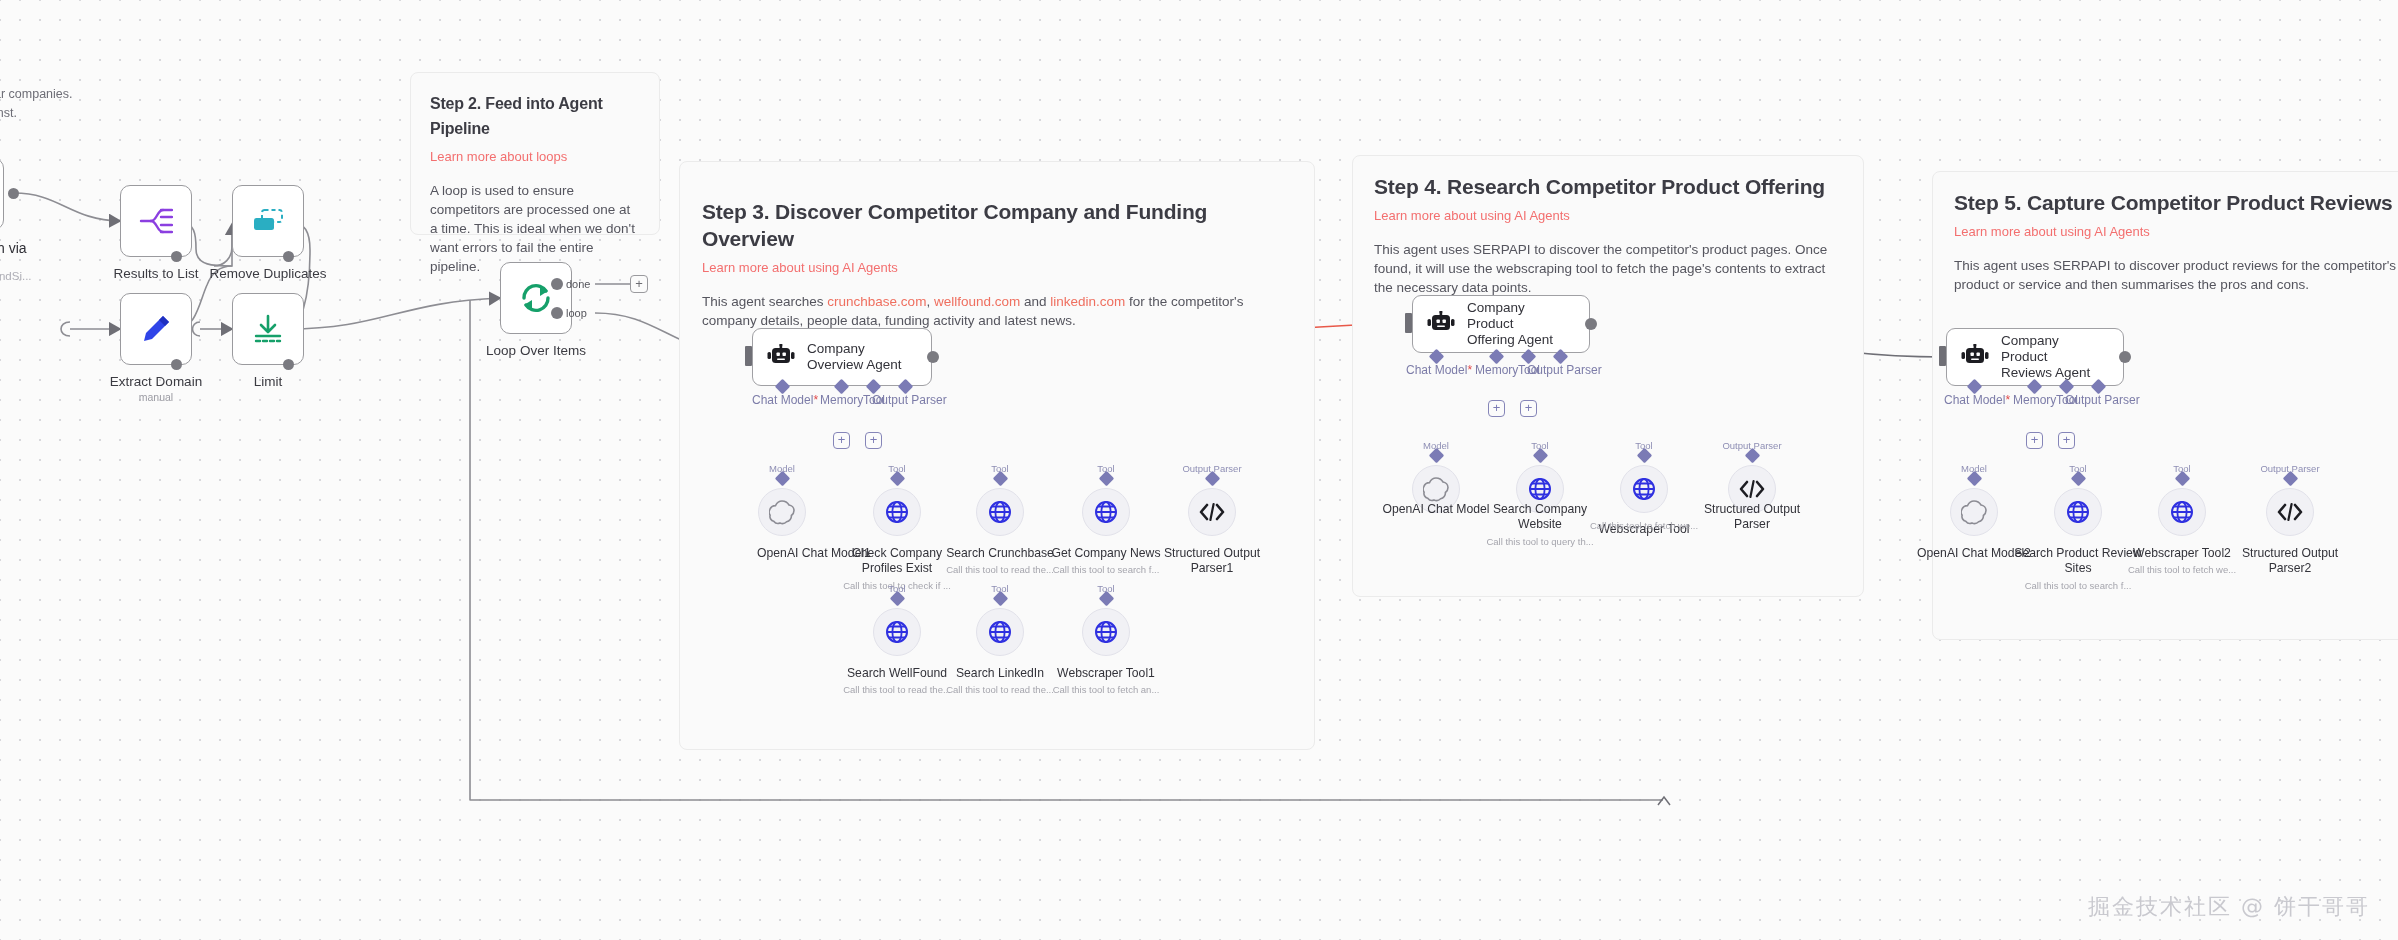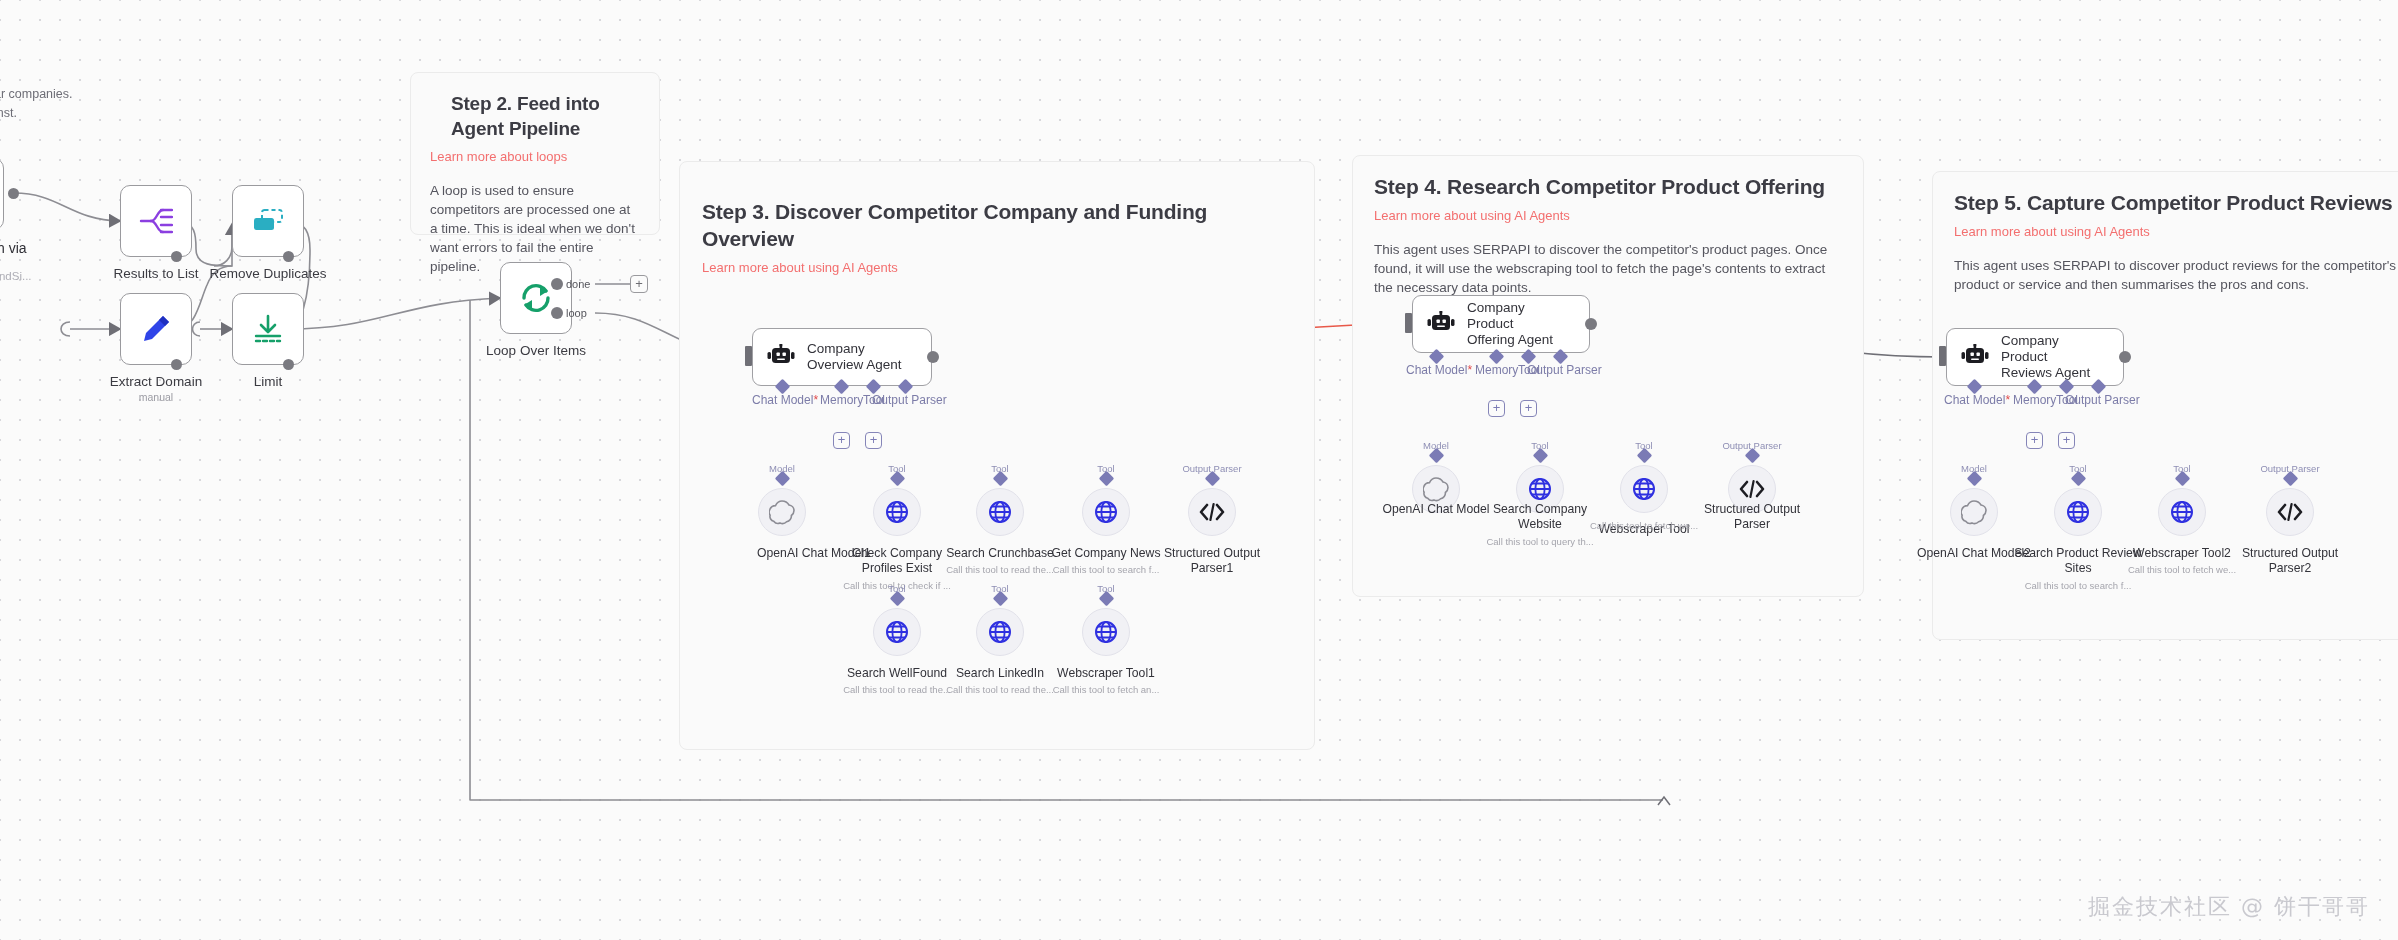--- a/index.html
+++ b/index.html
@@ -35,21 +35,21 @@
     font-size:13px; color:#f36f6f; margin-top:7px; display:block; line-height:17px;
     cursor:pointer;
   }
   .step-desc{
     font-size:13.5px; color:#55555e; line-height:19px; margin-top:16px;
   }
   .step-desc .lnk{ color:#ef6f5f; }
 
   
   #panel-step2{ left:410px; top:72px; width:250px; height:163px; padding:18px 19px 0 19px;}
-  #panel-step2 .step-title{ font-size:19px; line-height:25px;margin-left:21px;}
+  #panel-step2 .step-title{ font-size:16px; line-height:25px;}
   #panel-step3{ left:679px; top:161px; width:636px; height:589px; padding:36px 22px 0 22px;}
   #panel-step4{ left:1340px; top:155px; width:512px; height:442px; padding:17px 21px 0 21px;margin-left:12px;}
   #panel-step5{ left:1932px; top:171px; width:520px; height:469px; padding:17px 30px 0 21px;}
 
   
   .node-sq{
     position:absolute; width:72px; height:72px;
     background:#fff; border:1.6px solid #9a9a9e; border-radius:10px;
     display:flex; align-items:center; justify-content:center;
   }
@@ -268,20 +268,23 @@
 <div style="position:absolute;left:551px;top:278px;width:12px;height:12px;border-radius:50%;background:#7a7a80;"></div>
 <div style="position:absolute;left:551px;top:307px;width:12px;height:12px;border-radius:50%;background:#7a7a80;"></div>
 <div class="io-label" style="left:566px; top:278px;">done</div>
 <div class="io-label" style="left:566px; top:307px;">loop</div>
 <div class="plus-btn grey" style="left:630px; top:275px;">+</div>
 <div class="node-sq-label" style="left:451px; top:342px;">Loop Over Items</div>
 
 <div class="step-panel" id="panel-step3">
   <div class="step-title">Step 3. Discover Competitor Company and Funding Overview</div>
   <a class="step-link">Learn more about using AI Agents</a>
+  <div class="step-desc">
+    <span>This agent searches </span><span class="lnk">crunchbase.com</span><span>, </span><span class="lnk">wellfound.com</span><span> and </span><span class="lnk">linkedin.com</span><span> for the competitor's company details, people data, funding activity and latest news.</span>
+  </div>
 </div>
 
 <div class="agent" style="left:752px; top:328px; width:180px;">
   <svg class="robot" width="28" height="26" viewBox="0 0 28 26">
     <rect x="5" y="4" width="18" height="15" rx="3.5" fill="#1d1d22"></rect>
     <rect x="9.5" y="8.5" width="3.4" height="3.6" rx="0.8" fill="#fff"></rect>
     <rect x="15.5" y="8.5" width="3.4" height="3.6" rx="0.8" fill="#fff"></rect>
     <rect x="10" y="14.5" width="8" height="1.6" rx="0.8" fill="#fff"></rect>
     <rect x="12.6" y="0.5" width="2.6" height="4" fill="#1d1d22"></rect>
     <circle cx="13.9" cy="0.9" r="1.5" fill="#1d1d22"></circle>

